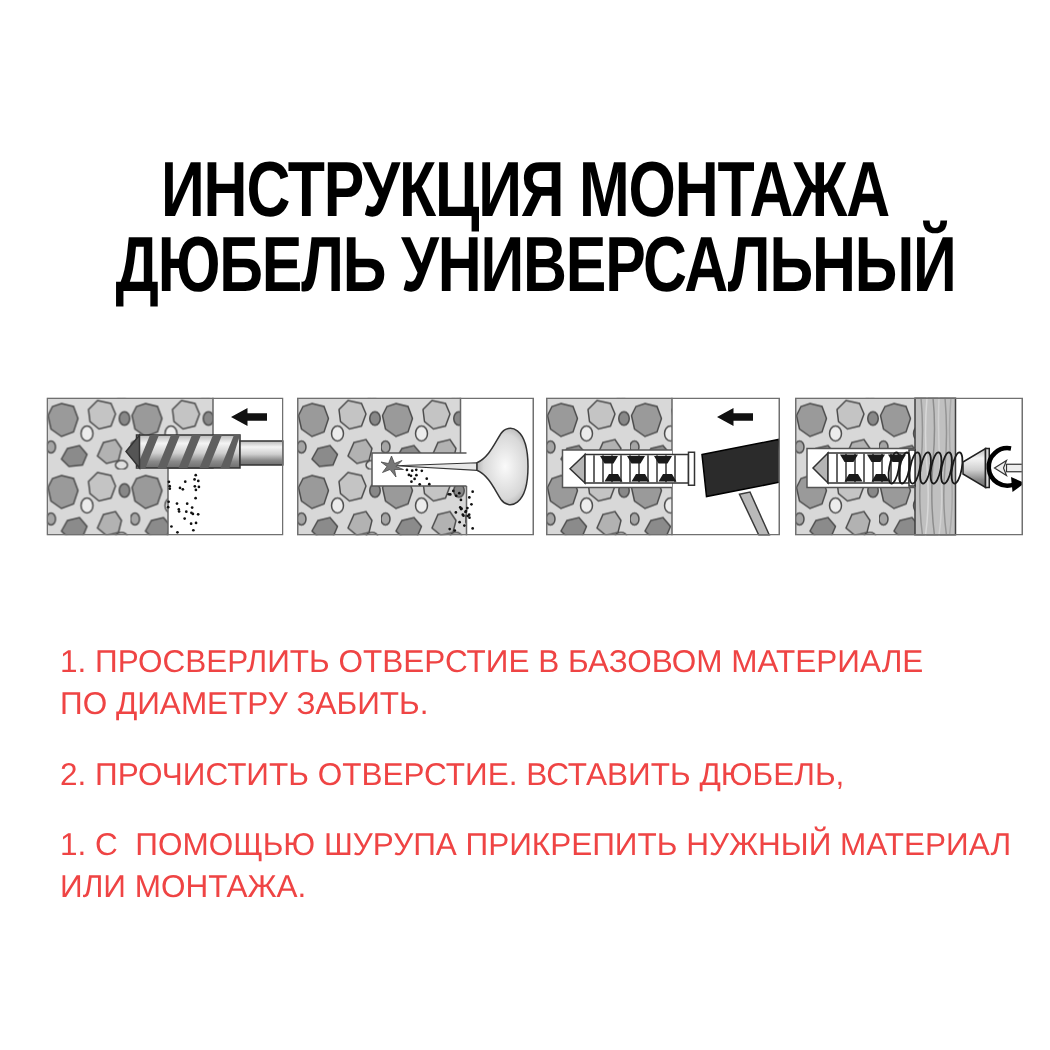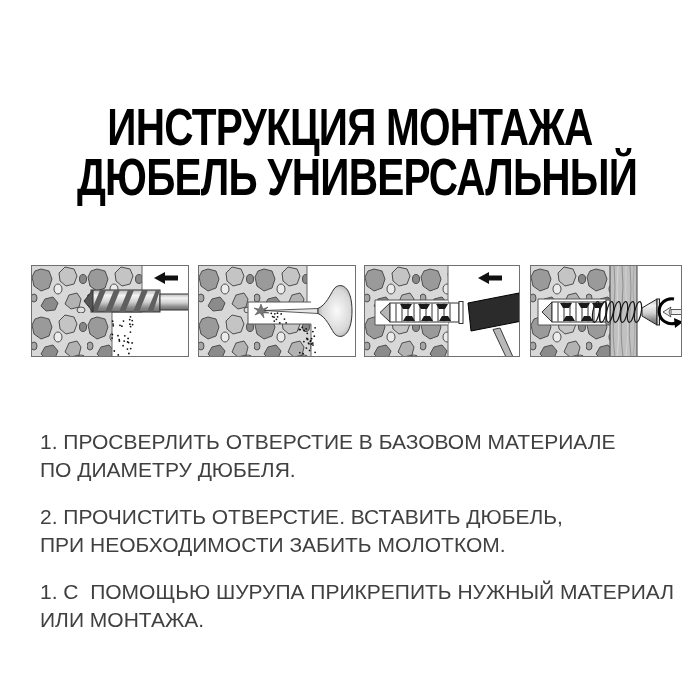--- a/index.html
+++ b/index.html
@@ -13,21 +13,21 @@
     font-weight:bold;font-size:52px;line-height:50px;letter-spacing:-1px;color:#000;
   }
   .title-line{display:block;white-space:nowrap;transform:scaleX(0.78);transform-origin:50% 50%;}
   
   .steps{position:absolute;top:233px;left:0;width:700px;height:92px;}
   .panel{position:absolute;top:0;height:92px;display:block;}
   #p1{left:31px;}#p2{left:198px;}#p3{left:364px;}#p4{left:530px;}
   
   .instructions{position:absolute;left:40px;top:396px;width:640px;}
   .instr-item{margin:0 0 19px 0;}
-  .instr-line{display:block;white-space:pre;font-size:21px;line-height:28px;color:#404040;}
+  .instr-line{display:block;white-space:pre;font-size:21px;line-height:28px;color:#ef4444;}
 </style>
 </head>
 <body>
 
 <div id="page">
 
   <svg width="0" height="0" style="position:absolute" aria-hidden="true">
     <defs>
       <pattern id="pebbles" width="56" height="48" patternUnits="userSpaceOnUse">
         <rect width="56" height="48" fill="#d8d8d8"></rect>
@@ -274,24 +274,23 @@
         <rect x="141" y="44.5" width="11" height="5" fill="#eeeeee" stroke="#333" stroke-width="0.8"></rect>
         <polygon points="133,47 141,42 139,47 141,52" fill="#eeeeee" stroke="#333" stroke-width="0.8"></polygon>
       </g>
       <rect x="0.5" y="0.5" width="151" height="91" fill="none" stroke="#707070" stroke-width="1"></rect>
     </svg>
   </div>
 
   <div class="instructions">
     <div class="instr-item">
       <span class="instr-line">1. ПРОСВЕРЛИТЬ ОТВЕРСТИЕ В БАЗОВОМ МАТЕРИАЛЕ</span>
-      <span class="instr-line">ПО ДИАМЕТРУ ДЮБЕЛЯ.</span>
+      <span class="instr-line">ПО ДИАМЕТРУ ЗАБИТЬ.</span>
     </div>
     <div class="instr-item">
       <span class="instr-line">2. ПРОЧИСТИТЬ ОТВЕРСТИЕ. ВСТАВИТЬ ДЮБЕЛЬ,</span>
-      <span class="instr-line">ПРИ НЕОБХОДИМОСТИ ЗАБИТЬ МОЛОТКОМ.</span>
     </div>
     <div class="instr-item">
       <span class="instr-line">1. С  ПОМОЩЬЮ ШУРУПА ПРИКРЕПИТЬ НУЖНЫЙ МАТЕРИАЛ</span>
       <span class="instr-line">ИЛИ МОНТАЖА.</span>
     </div>
   </div>
 </div>
 
 </body></html>

